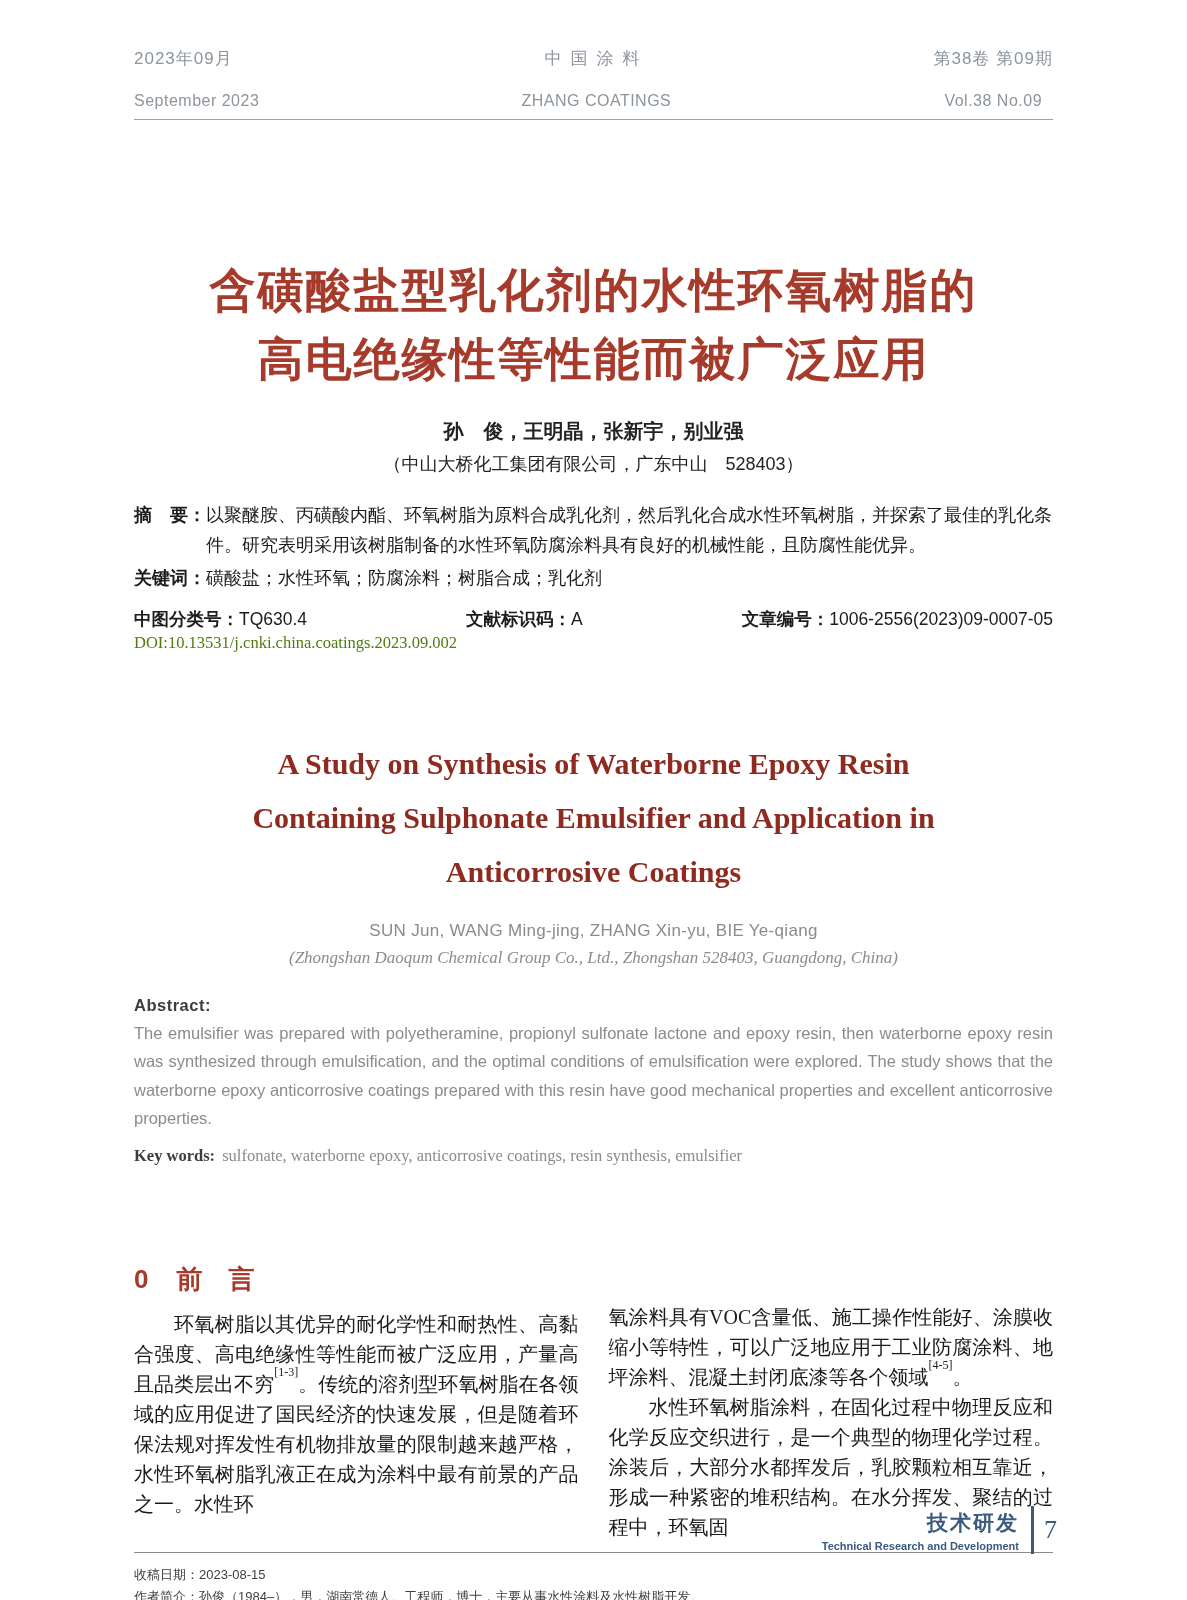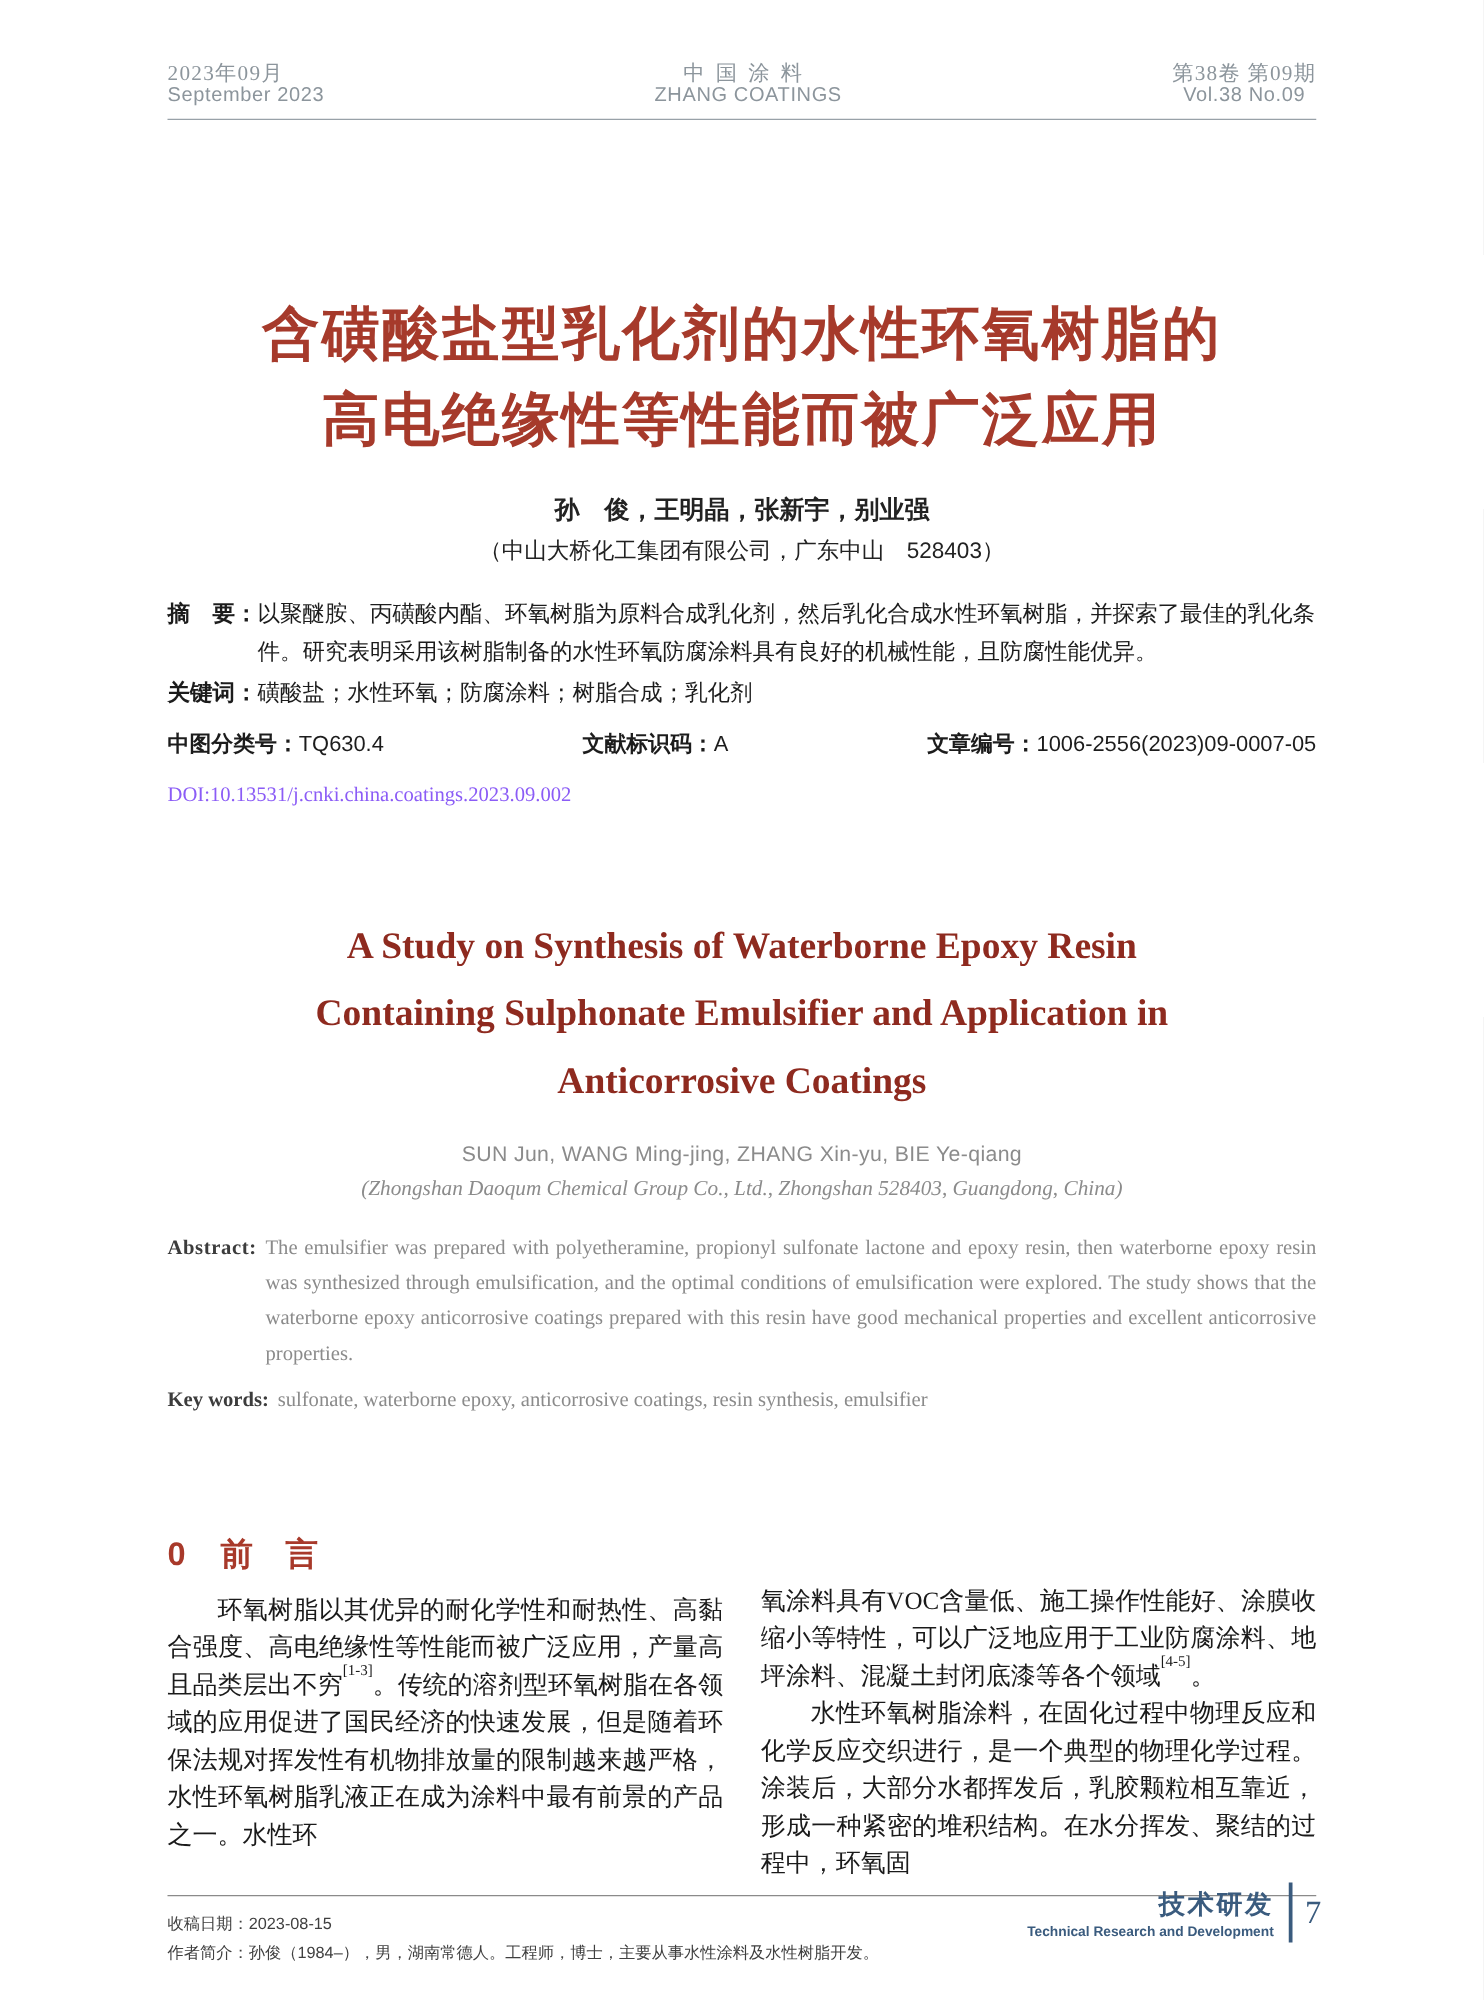--- a/index.html
+++ b/index.html
@@ -14,52 +14,52 @@
 
   
   .journal-header{
     padding-top:50px; padding-bottom:10px;
     display:flex; justify-content:space-between; align-items:flex-end;
     border-bottom:1.5px solid #98a1a8; color:#8c959c;
   }
   .hcol{ line-height:1; }
   .hcol.center{ text-align:center; }
   .hcol.right{ text-align:center; }
-  .h-line1{ font-size:17px; margin-bottom:2px; letter-spacing:1px;font-family:Liberation Serif, serif; }
+  .h-line1{ font-size:17px; margin-bottom:26px; letter-spacing:1px; }
   .h-line2{ font-size:16px; letter-spacing:0.5px; }
   .journal-cn{ letter-spacing:9px; }
 
   
   .cn-title{
     margin-top:136px; text-align:center; color:#a63a2b;
     font-weight:bold; font-size:46px; line-height:1.5; letter-spacing:2px;
   }
   .authors-cn{ margin-top:24px; text-align:center; font-size:20px; font-weight:bold; color:#222; }
   .affil-cn{ margin-top:7px; text-align:center; font-size:18px; color:#222; }
 
   
   .hang-row{ display:flex; font-size:18px; line-height:1.66; color:#1c1c1c; }
   .hang-row .label{ font-weight:bold; white-space:nowrap; }
   .abs-cn{ margin-top:25px; }
   .kw-cn{ margin-top:3px; }
   .meta-row{ margin-top:13px; display:flex; justify-content:space-between; font-size:17.5px; color:#1c1c1c; }
   .meta-item .label{ font-weight:bold; }
-  .doi-line{ margin-top:19px; font-family:"Liberation Serif", serif; font-size:16.5px; color:#8b5cf6; }
+  .doi-line{ margin-top:2px; font-family:"Liberation Serif", serif; font-size:16.5px; color:#4d7c0f; }
 
   
   .en-title{
     margin-top:84px; text-align:center; font-family:"Liberation Serif", serif;
     font-weight:bold; font-size:30px; line-height:1.8; color:#8e2a1f;
   }
   .en-authors{ margin-top:22px; text-align:center; font-size:17px; color:#8b8b8b; letter-spacing:0.3px; }
   .en-affil{ margin-top:7px; text-align:center; font-family:"Liberation Serif", serif;
              font-style:italic; font-size:17px; color:#8b8b8b; }
 
-  .abs-en{ margin-top:23px; display:flex; font-family:Liberation Serif, serif;
-           font-size:16.5px; line-height:1.72; color:#8b8b8b; text-align:justify; }
+  .abs-en{ margin-top:23px; display:flex; font-family:Liberation Sans, sans-serif;
+           font-size:16.5px; line-height:1.72; color:#8b8b8b; text-align:justify;flex-direction:column; }
   .abs-en .label{ font-weight:bold; color:#3c3c3c; white-space:nowrap; margin-right:7px; letter-spacing:0.5px; }
   .kw-en{ margin-top:13px; display:flex; font-family:"Liberation Serif", serif; font-size:16.5px; color:#8b8b8b; }
   .kw-en .label{ font-weight:bold; color:#3c3c3c; white-space:nowrap; margin-right:7px; }
 
   
   .columns{ margin-top:98px; display:flex; gap:30px; }
   .col{ flex:1; font-family:"Liberation Serif", serif; font-size:20px; line-height:30px;
         text-align:justify; color:#1a1a1a; }
   .section-heading{ font-family:"Liberation Sans", sans-serif; color:#a8392a;
         font-weight:bold; font-size:26px; line-height:1.2; margin-bottom:14px; }

